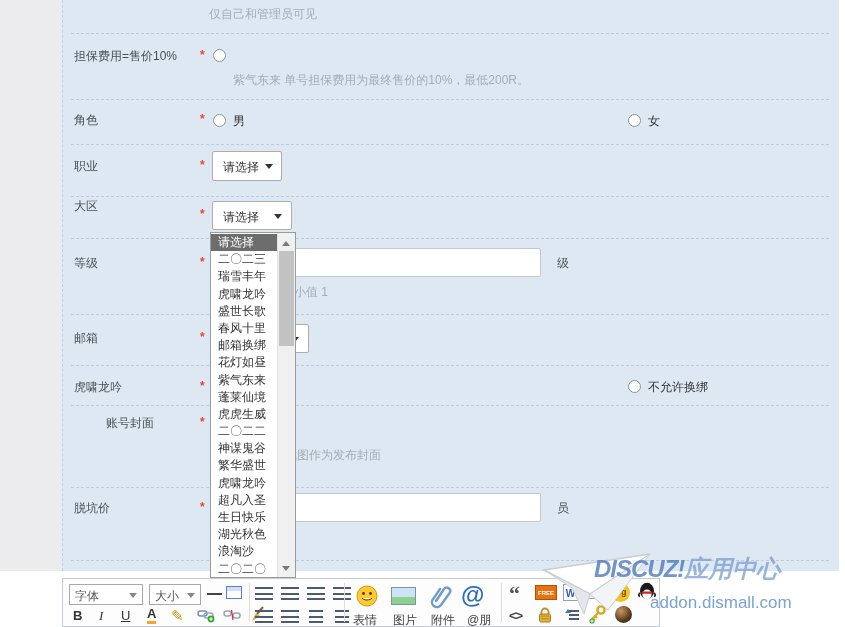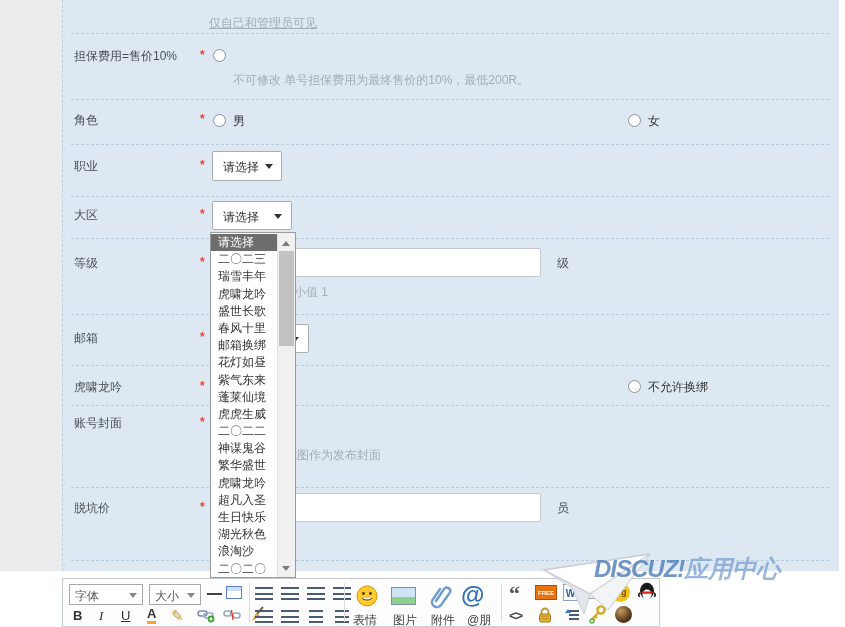--- a/index.html
+++ b/index.html
@@ -50,46 +50,46 @@
   .wm-domain{position:absolute;left:650px;top:593px;font-size:17px;color:#7ba3cf;z-index:31;}
 </style>
 </head>
 <body>
 
 <div class="screen">
   <div class="gutter"></div>
 
   <div class="panel">
 
-    <div class="hint" style="left:146px;top:15px;text-decoration:underline;">仅自己和管理员可见</div>
+    <div class="hint" style="left:146px;top:6px;">仅自己和管理员可见</div>
     <div class="sep" style="top:33px;"></div>
 
     <div class="lbl" style="top:48px;">担保费用=售价10%</div>
     <div class="ast" style="top:48px;">*</div>
     <div class="radio" style="left:150px;top:49px;"></div>
-    <div class="hint" style="left:170px;top:72px;">不可修改  单号担保费用为最终售价的10%，最低200R。</div>
+    <div class="hint" style="left:170px;top:72px;">紫气东来  单号担保费用为最终售价的10%，最低200R。</div>
     <div class="sep" style="top:99px;"></div>
 
     <div class="lbl" style="top:112px;">角色</div>
     <div class="ast" style="top:112px;">*</div>
     <div class="radio" style="left:150px;top:114px;"></div>
     <div class="rlabel" style="left:170px;top:113px;">男</div>
     <div class="radio" style="left:565px;top:114px;"></div>
     <div class="rlabel" style="left:585px;top:113px;">女</div>
     <div class="sep" style="top:144px;"></div>
 
     <div class="lbl" style="top:158px;">职业</div>
     <div class="ast" style="top:158px;">*</div>
     <div class="sel" style="left:149px;top:151px;width:70px;height:30px;">
       <span class="txt">请选择</span>
       <span class="chev" style="right:8px;top:12px;"></span>
     </div>
     <div class="sep" style="top:196px;"></div>
 
-    <div class="lbl" style="top:207px;">大区</div>
+    <div class="lbl" style="top:198px;">大区</div>
     <div class="ast" style="top:207px;">*</div>
     <div class="sel" style="left:149px;top:201px;width:80px;height:29px;">
       <span class="txt">请选择</span>
       <span class="chev" style="right:9px;top:12px;"></span>
     </div>
     <div class="sep" style="top:238px;"></div>
 
     <div class="lbl" style="top:255px;">等级</div>
     <div class="ast" style="top:255px;">*</div>
     <div class="inp" style="left:149px;top:248px;width:329px;height:29px;"></div>
@@ -103,21 +103,21 @@
       <span class="chev" style="right:9px;top:12px;"></span>
     </div>
     <div class="sep" style="top:365px;"></div>
 
     <div class="lbl" style="top:379px;">虎啸龙吟</div>
     <div class="ast" style="top:379px;">*</div>
     <div class="radio" style="left:565px;top:380px;"></div>
     <div class="rlabel" style="left:585px;top:379px;">不允许换绑</div>
     <div class="sep" style="top:405px;"></div>
 
-    <div class="lbl" style="top:415px;">账号封面</div>
+    <div class="lbl" style="top:415px;margin-left:32px;">账号封面</div>
     <div class="ast" style="top:415px;">*</div>
     <div class="hint" style="left:222px;top:447px;">截图作为发布封面</div>
     <div class="sep" style="top:487px;"></div>
 
     <div class="lbl" style="top:500px;">脱坑价</div>
     <div class="ast" style="top:500px;">*</div>
     <div class="inp" style="left:149px;top:493px;width:329px;height:29px;"></div>
     <div class="unit" style="left:494px;top:500px;">员</div>
     <div class="sep" style="top:560px;"></div>
   </div>
@@ -275,13 +275,14 @@
   <div class="icon-abs" style="left:538px;top:548px;z-index:30;">
     <svg width="120" height="75" viewBox="0 0 120 75">
       <polygon points="6,22 112,6 52,46" fill="#ffffff" stroke="#c9ced4" stroke-width="1.5"></polygon>
       <polygon points="6,22 52,46 46,66 34,40" fill="#e3e6ea" stroke="#c9ced4" stroke-width="1"></polygon>
       <polygon points="52,46 112,6 70,62" fill="#f2f4f6" stroke="#c9ced4" stroke-width="1"></polygon>
     </svg>
   </div>
   <div class="wm-brand">
     <span>DISCUZ!</span><span class="sfx">应用中心</span>
   </div>
+  <div class="wm-domain">addon.dismall.com</div>
 </div>
 
 </body></html>

